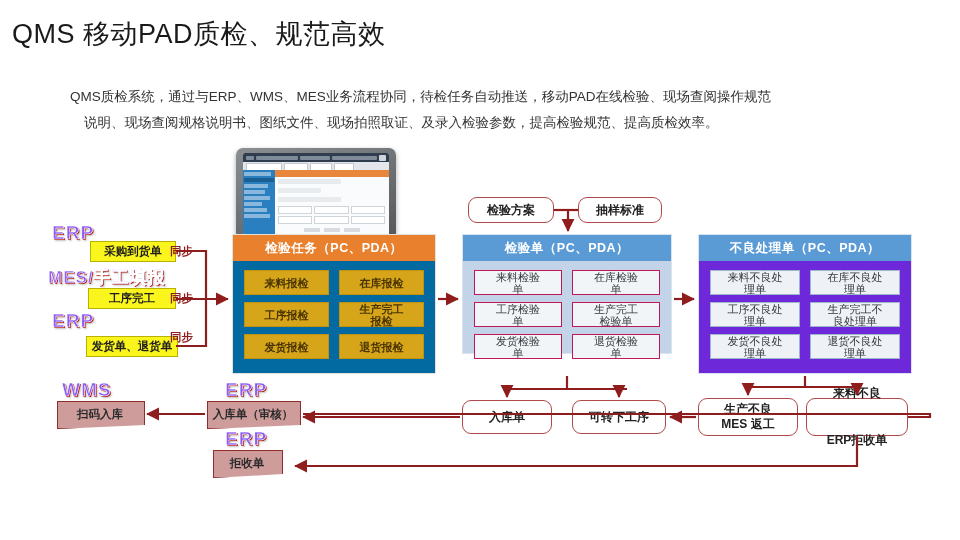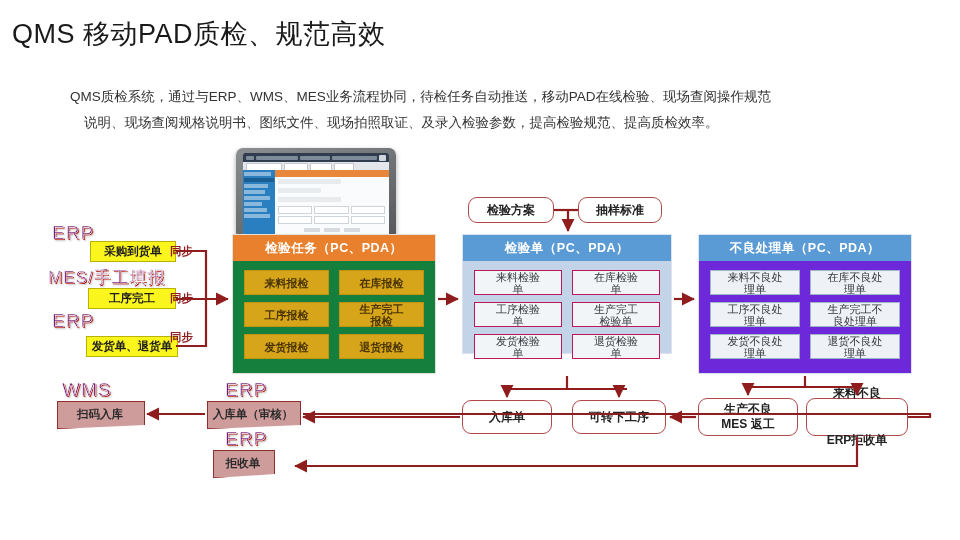--- a/index.html
+++ b/index.html
@@ -66,21 +66,21 @@
     padding:9px 11px;box-sizing:border-box;
   }
   .panel .cell{
     height:25px;display:flex;align-items:center;justify-content:center;
     text-align:center;font-size:11px;line-height:12px;box-sizing:border-box;
     padding:0 16px;
   }
 
   
   #panel-task{left:232px;top:234px;width:204px;height:140px;
-    background:#15803d;border:1px solid #e6e0da;}
+    background:#0369a1;border:1px solid #e6e0da;}
   #panel-task .hdr{background:#e9802e;}
   #panel-task .cell{background:#d6a51a;color:#4a3500;border:1px solid #c0920f;
     font-weight:bold;}
 
   
   #panel-insp{left:462px;top:234px;width:210px;height:120px;
     background:#c3d4e8;border:1px solid #dbe4ee;}
   #panel-insp .hdr{background:#5b9bd5;}
   #panel-insp .cell{background:#f2f5f8;color:#33373b;border:1px solid #be185d;}
 
@@ -114,21 +114,21 @@
   
   .ybox{
     position:absolute;box-sizing:border-box;background:#fbf51e;
     border:1px solid #b9b200;
     display:flex;align-items:center;justify-content:center;
     font-size:11.5px;color:#1d1d1d;font-weight:bold;text-align:center;
   }
 
   
   .wa{
-    position:absolute;font-size:19px;font-weight:normal;color:#701a75;
+    position:absolute;font-size:19px;font-weight:bold;color:#8b5cf6;
     letter-spacing:1px;white-space:nowrap;
     -webkit-text-stroke:.6px #ffffff;
     text-shadow:1px 1px 0 #b31200, 2px 2px 2px rgba(0,0,0,.25);
     font-style:normal;
   }
   .wa.sm{font-size:17px;}
 
   
   .sync{
     position:absolute;font-size:11.5px;font-weight:bold;color:#8f1d1d;
@@ -279,21 +279,21 @@
   </div>
 
   <div class="dbox" style="left:57px;top:401px;width:86px;height:26px;">
     <span class="shp"></span>
     <span class="lbl">扫码入库</span>
   </div>
   <div class="dbox" style="left:207px;top:401px;width:92px;height:26px;">
     <span class="shp"></span>
     <span class="lbl">入库单（审核）</span>
   </div>
-  <div class="dbox" style="left:213px;top:450px;width:60px;height:26px;text-align:center;">
+  <div class="dbox" style="left:213px;top:450px;width:68px;height:26px;text-align:center;">
     <span class="shp"></span>
     <span class="lbl">拒收单</span>
   </div>
 
   <svg class="wires" viewBox="0 0 960 540" xmlns="http://www.w3.org/2000/svg">
     <defs>
       <marker id="ah" markerWidth="7" markerHeight="7" refX="5.6" refY="3" orient="auto">
         <path d="M0,0 L6,3 L0,6 z" fill="#8f1d1d"></path>
       </marker>
     </defs>

